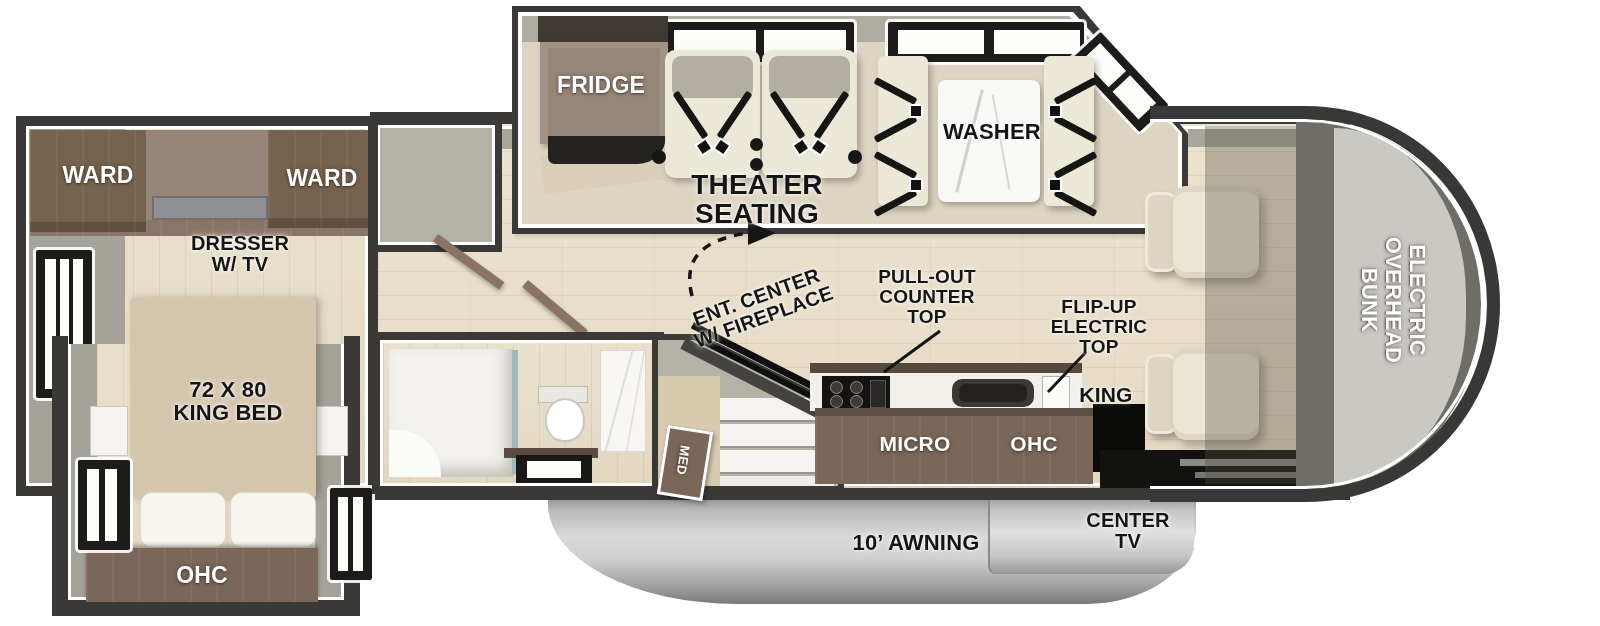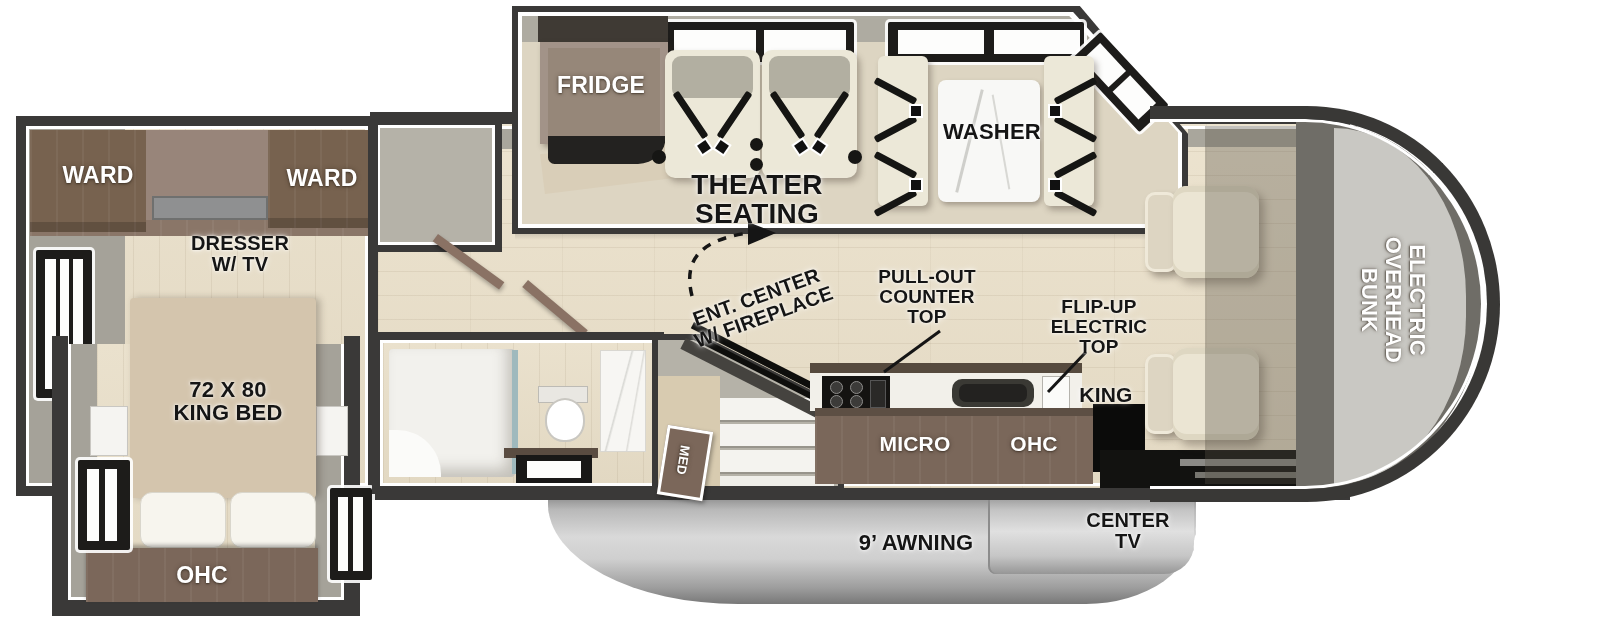--- a/index.html
+++ b/index.html
@@ -277,17 +277,17 @@
   <div class="lbl" style="left:1099px;top:327px;font-size:19px;">FLIP-UP
 ELECTRIC
 TOP</div>
   <div class="lbl" style="left:1106px;top:395px;font-size:21px;">KING</div>
   <div class="lbl white" style="left:915px;top:444px;font-size:21px;">MICRO</div>
   <div class="lbl white" style="left:1034px;top:444px;font-size:21px;">OHC</div>
   <div class="lbl white" style="left:683px;top:460px;font-size:13px;transform:translate(-50%,-50%) rotate(99deg);">MED</div>
   <div class="lbl white" style="left:1393px;top:300px;font-size:22px;line-height:1.1;transform:translate(-50%,-50%) rotate(90deg);">ELECTRIC
 OVERHEAD
 BUNK</div>
-  <div class="lbl" style="left:916px;top:543px;font-size:22px;">9’ AWNING</div>
+  <div class="lbl" style="left:916px;top:543px;font-size:22px;">10’ AWNING</div>
   <div class="lbl" style="left:1128px;top:531px;font-size:20px;">CENTER
 TV</div>
 
 </div>
 
 </body></html>

